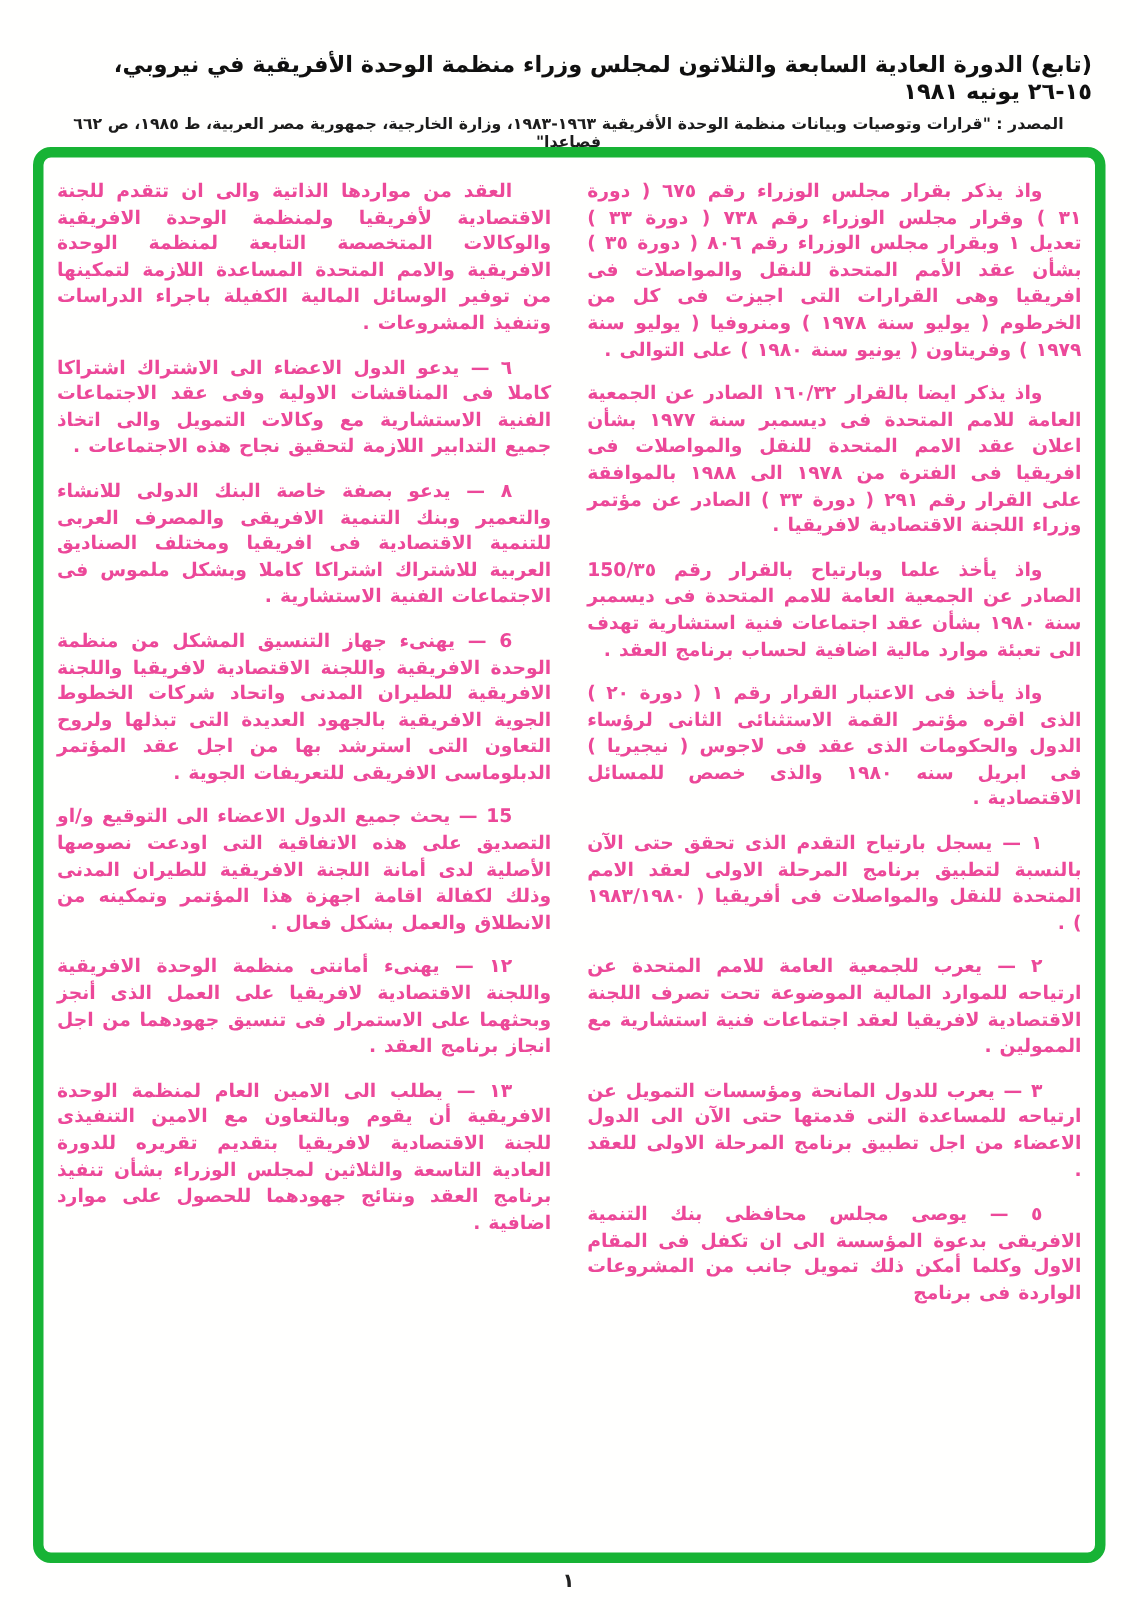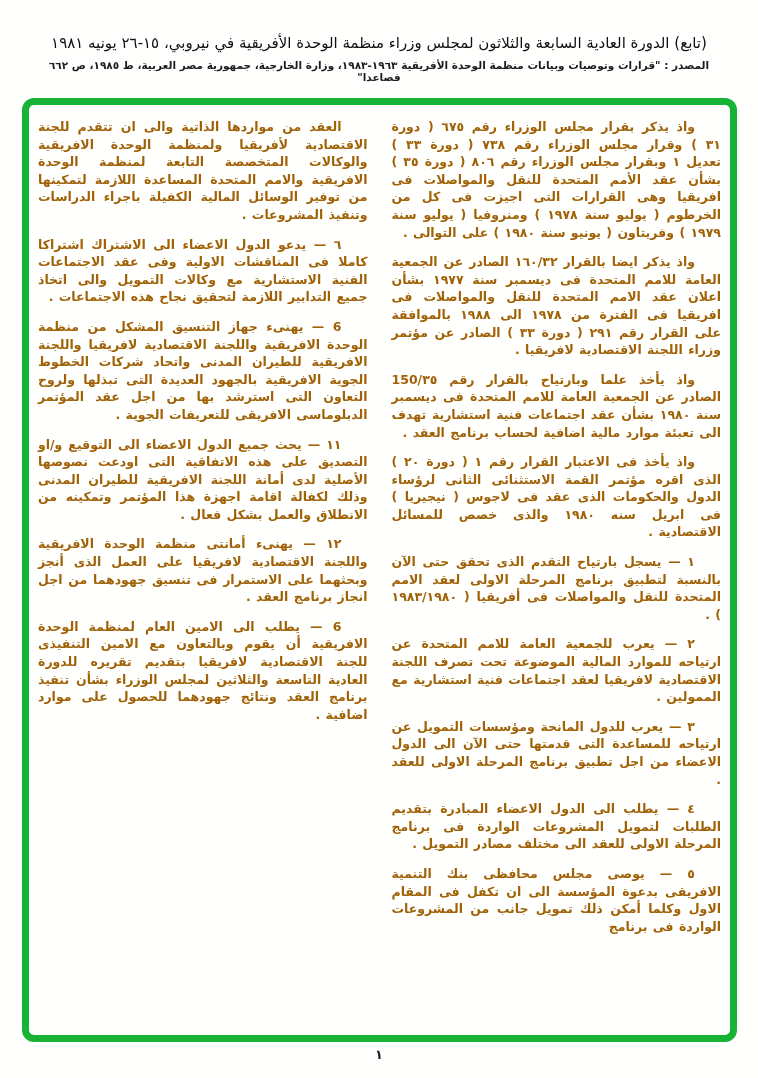--- a/index.html
+++ b/index.html
@@ -21,24 +21,25 @@
   }
   .header {
     position: absolute;
     top: 34px;
     left: 0;
     width: 758px;
     text-align: center;
   }
   .header .title {
     font-size: 15px;
-    font-weight: 400;
+    font-weight: 700;
     letter-spacing: 0;
     color: #101010;
     padding: 0 30px;
+    text-align: right;
   }
   .header .source {
     margin-top: 7px;
     font-size: 10.5px;
     font-weight: 700;
     color: #1c1c1c;
     padding: 0 40px;
   }
   .frame {
     position: absolute;
@@ -62,21 +63,21 @@
     flex: 1 1 0;
     min-width: 0;
   }
   p.para {
     font-size: 12.5px;
     line-height: 17.6px;
     font-weight: 700;
     text-align: justify;
     margin: 0 0 12px 0;
     text-indent: 26px;
-    color: #a16207;
+    color: #ec4899;
     word-spacing: 1px;
   }
   .page-number {
     position: absolute;
     top: 1047px;
     left: 0;
     width: 758px;
     text-align: center;
     font-size: 13px;
     font-weight: 700;
@@ -97,31 +98,31 @@
     <div class="cols">
 
       <div class="col">
         <p class="para">واذ يذكر بقرار مجلس الوزراء رقم ٦٧٥ ( دورة ٣١ ) وقرار مجلس الوزراء رقم ٧٣٨ ( دورة ٣٣ ) تعديل ١ وبقرار مجلس الوزراء رقم ٨٠٦ ( دورة ٣٥ ) بشأن عقد الأمم المتحدة للنقل والمواصلات فى افريقيا وهى القرارات التى اجيزت فى كل من الخرطوم ( يوليو سنة ١٩٧٨ ) ومنروفيا ( يوليو سنة ١٩٧٩ ) وفريتاون ( يونيو سنة ١٩٨٠ ) على التوالى .</p>
         <p class="para">واذ يذكر ايضا بالقرار ١٦٠/٣٢ الصادر عن الجمعية العامة للامم المتحدة فى ديسمبر سنة ١٩٧٧ بشأن اعلان عقد الامم المتحدة للنقل والمواصلات فى افريقيا فى الفترة من ١٩٧٨ الى ١٩٨٨ بالموافقة على القرار رقم ٢٩١ ( دورة ٣٣ ) الصادر عن مؤتمر وزراء اللجنة الاقتصادية لافريقيا .</p>
         <p class="para">واذ يأخذ علما وبارتياح بالقرار رقم 150/٣٥ الصادر عن الجمعية العامة للامم المتحدة فى ديسمبر سنة ١٩٨٠ بشأن عقد اجتماعات فنية استشارية تهدف الى تعبئة موارد مالية اضافية لحساب برنامج العقد .</p>
         <p class="para">واذ يأخذ فى الاعتبار القرار رقم ١ ( دورة ٢٠ ) الذى اقره مؤتمر القمة الاستثنائى الثانى لرؤساء الدول والحكومات الذى عقد فى لاجوس ( نيجيريا ) فى ابريل سنه ١٩٨٠ والذى خصص للمسائل الاقتصادية .</p>
         <p class="para">١ — يسجل بارتياح التقدم الذى تحقق حتى الآن بالنسبة لتطبيق برنامج المرحلة الاولى لعقد الامم المتحدة للنقل والمواصلات فى أفريقيا ( ١٩٨٣/١٩٨٠ ) .</p>
         <p class="para">٢ — يعرب للجمعية العامة للامم المتحدة عن ارتياحه للموارد المالية الموضوعة تحت تصرف اللجنة الاقتصادية لافريقيا لعقد اجتماعات فنية استشارية مع الممولين .</p>
         <p class="para">٣ — يعرب للدول المانحة ومؤسسات التمويل عن ارتياحه للمساعدة التى قدمتها حتى الآن الى الدول الاعضاء من اجل تطبيق برنامج المرحلة الاولى للعقد .</p>
-        <p class="para">٤ — يطلب الى الدول الاعضاء المبادرة بتقديم الطلبات لتمويل المشروعات الواردة فى برنامج المرحلة الاولى للعقد الى مختلف مصادر التمويل .</p>
         <p class="para">٥ — يوصى مجلس محافظى بنك التنمية الافريقى بدعوة المؤسسة الى ان تكفل فى المقام الاول وكلما أمكن ذلك تمويل جانب من المشروعات الواردة فى برنامج</p>
       </div>
 
       <div class="col">
         <p class="para">العقد من مواردها الذاتية والى ان تتقدم للجنة الاقتصادية لأفريقيا ولمنظمة الوحدة الافريقية والوكالات المتخصصة التابعة لمنظمة الوحدة الافريقية والامم المتحدة المساعدة اللازمة لتمكينها من توفير الوسائل المالية الكفيلة باجراء الدراسات وتنفيذ المشروعات .</p>
         <p class="para">٦ — يدعو الدول الاعضاء الى الاشتراك اشتراكا كاملا فى المناقشات الاولية وفى عقد الاجتماعات الفنية الاستشارية مع وكالات التمويل والى اتخاذ جميع التدابير اللازمة لتحقيق نجاح هذه الاجتماعات .</p>
+        <p class="para">٨ — يدعو بصفة خاصة البنك الدولى للانشاء والتعمير وبنك التنمية الافريقى والمصرف العربى للتنمية الاقتصادية فى افريقيا ومختلف الصناديق العربية للاشتراك اشتراكا كاملا وبشكل ملموس فى الاجتماعات الفنية الاستشارية .</p>
         <p class="para">6 — يهنىء جهاز التنسيق المشكل من منظمة الوحدة الافريقية واللجنة الاقتصادية لافريقيا واللجنة الافريقية للطيران المدنى واتحاد شركات الخطوط الجوية الافريقية بالجهود العديدة التى تبذلها ولروح التعاون التى استرشد بها من اجل عقد المؤتمر الدبلوماسى الافريقى للتعريفات الجوية .</p>
-        <p class="para">١١ — يحث جميع الدول الاعضاء الى التوقيع و/او التصديق على هذه الاتفاقية التى اودعت نصوصها الأصلية لدى أمانة اللجنة الافريقية للطيران المدنى وذلك لكفالة اقامة اجهزة هذا المؤتمر وتمكينه من الانطلاق والعمل بشكل فعال .</p>
+        <p class="para">15 — يحث جميع الدول الاعضاء الى التوقيع و/او التصديق على هذه الاتفاقية التى اودعت نصوصها الأصلية لدى أمانة اللجنة الافريقية للطيران المدنى وذلك لكفالة اقامة اجهزة هذا المؤتمر وتمكينه من الانطلاق والعمل بشكل فعال .</p>
         <p class="para">١٢ — يهنىء أمانتى منظمة الوحدة الافريقية واللجنة الاقتصادية لافريقيا على العمل الذى أنجز وبحثهما على الاستمرار فى تنسيق جهودهما من اجل انجاز برنامج العقد .</p>
-        <p class="para">6 — يطلب الى الامين العام لمنظمة الوحدة الافريقية أن يقوم وبالتعاون مع الامين التنفيذى للجنة الاقتصادية لافريقيا بتقديم تقريره للدورة العادية التاسعة والثلاثين لمجلس الوزراء بشأن تنفيذ برنامج العقد ونتائج جهودهما للحصول على موارد اضافية .</p>
+        <p class="para">١٣ — يطلب الى الامين العام لمنظمة الوحدة الافريقية أن يقوم وبالتعاون مع الامين التنفيذى للجنة الاقتصادية لافريقيا بتقديم تقريره للدورة العادية التاسعة والثلاثين لمجلس الوزراء بشأن تنفيذ برنامج العقد ونتائج جهودهما للحصول على موارد اضافية .</p>
       </div>
 
     </div>
   </div>
 
   <div class="page-number">١</div>
 
 </div>
 
 </body></html>

